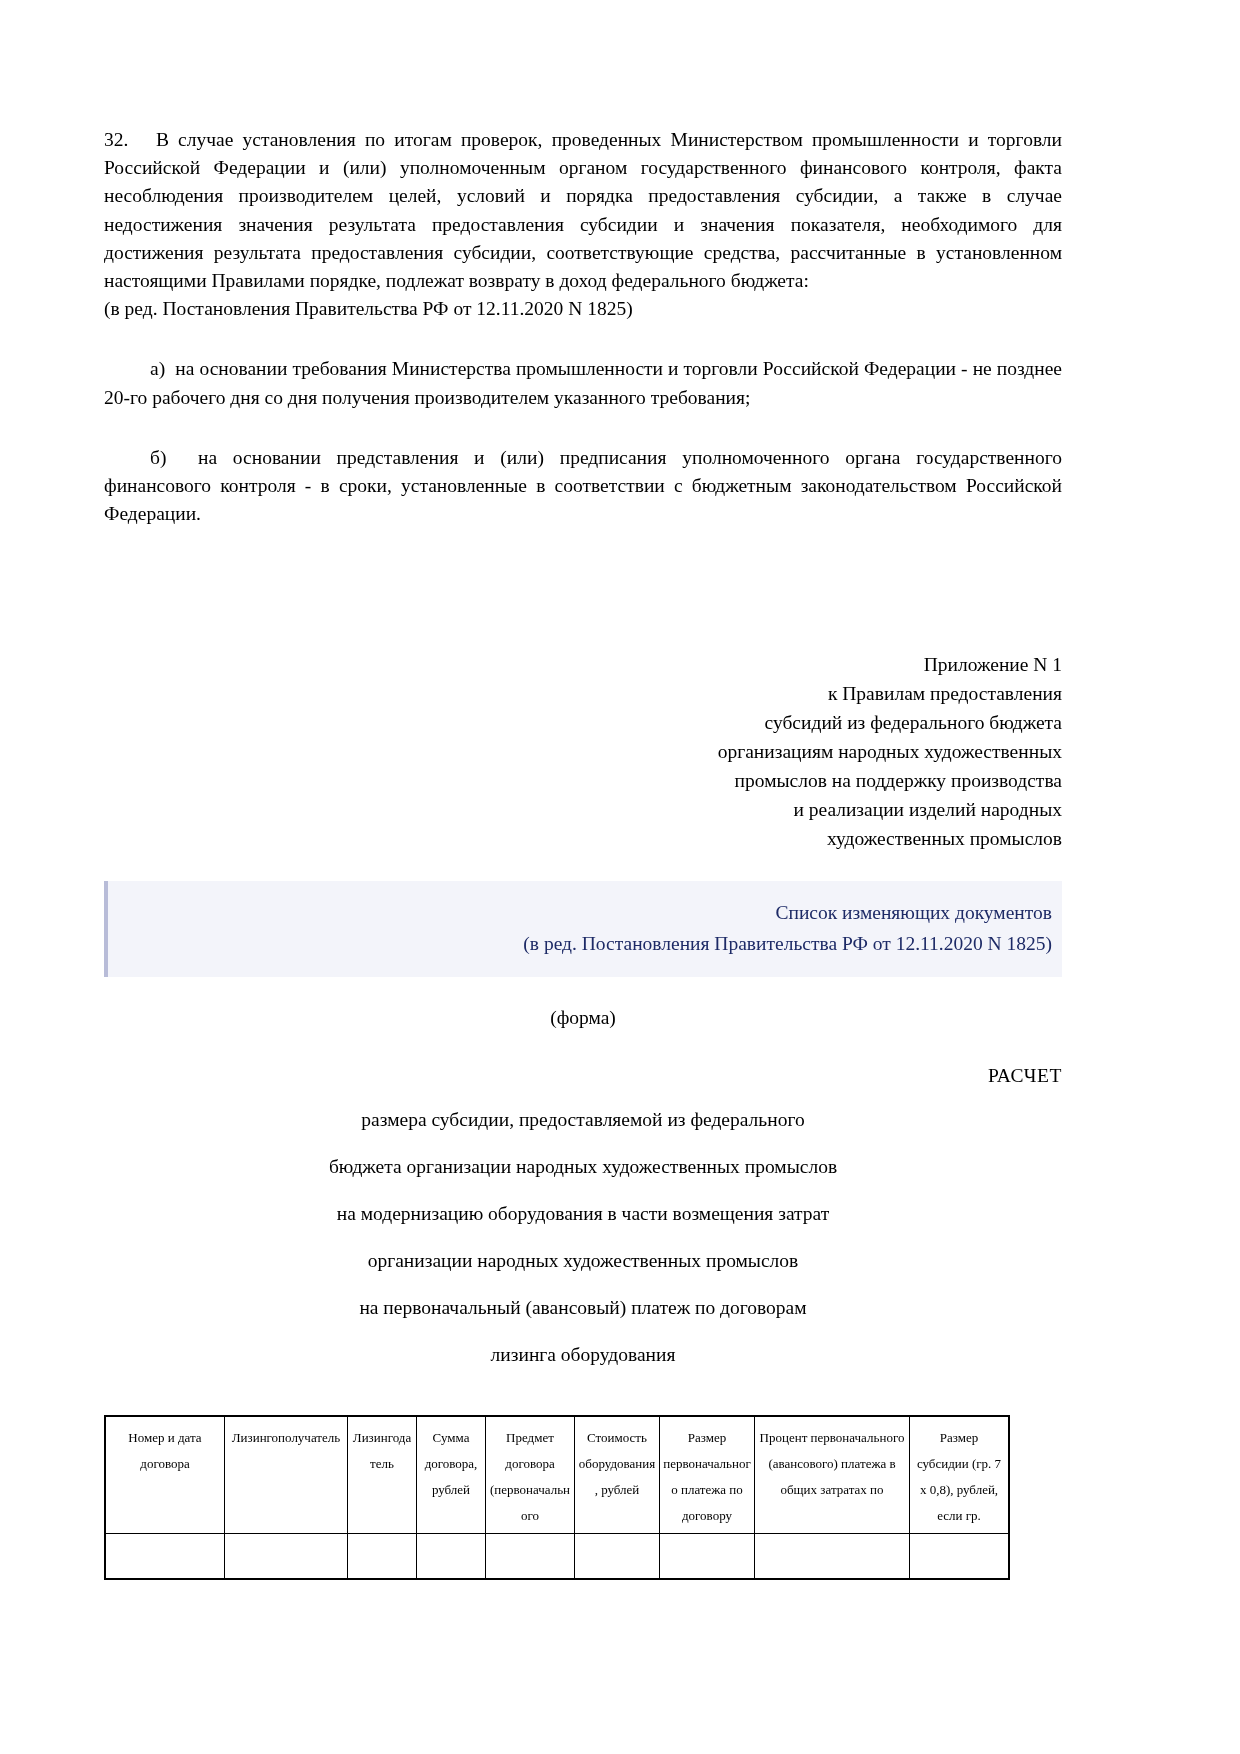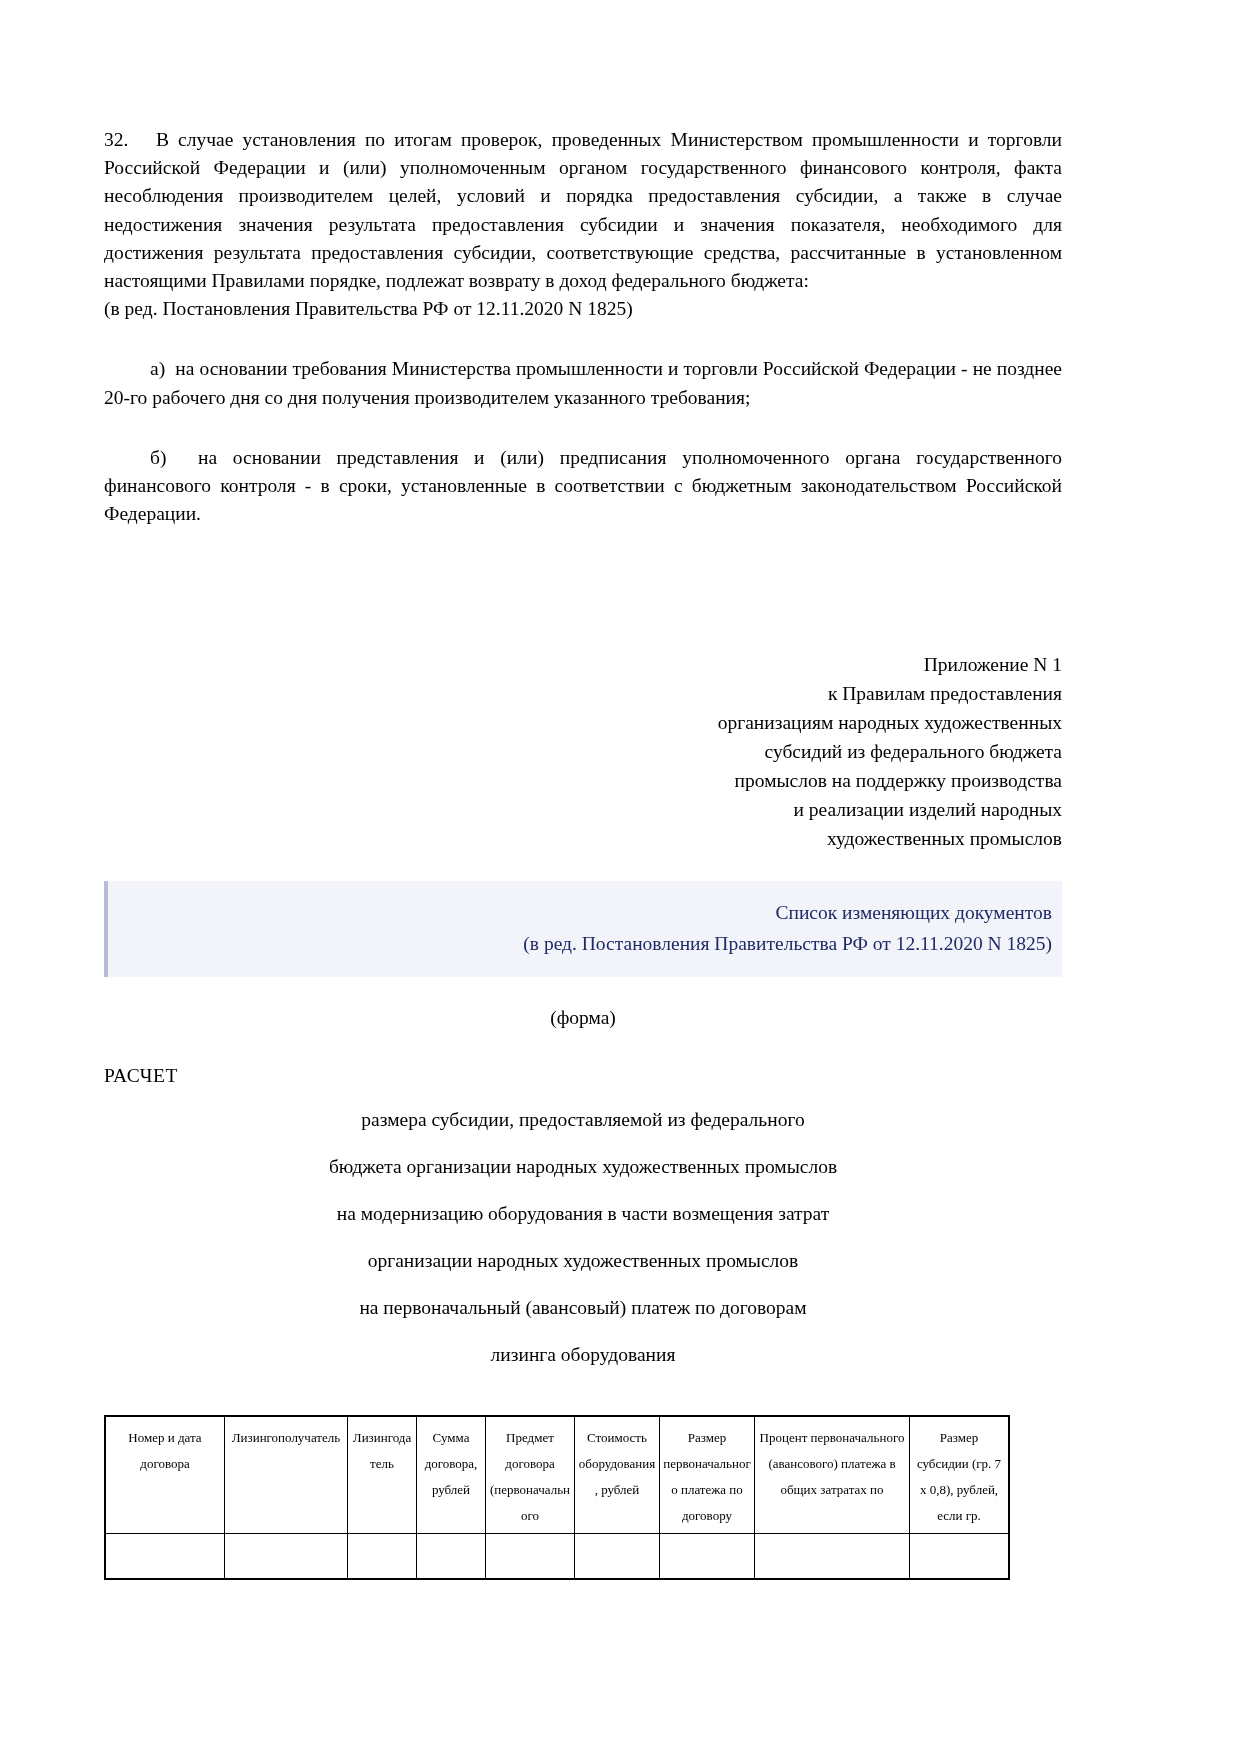--- a/index.html
+++ b/index.html
@@ -76,21 +76,21 @@
   }
 
   
   .title-block {
     text-align: center;
     font-size: 19.5px;
     line-height: 29px;
     margin: 18px;
   }
   .title-main {
-    text-align: left;
+    text-align: right;
     font-size: 19.5px;
     letter-spacing: 0.6px;
     margin: 0;
   }
 
   
   table.calc {
     border-collapse: collapse;
     table-layout: fixed;
     width: 850px;
@@ -140,22 +140,22 @@
 
     <div class="gap-32"></div>
 
     <p class="para"><span class="indent"></span><span>б)&nbsp;&nbsp;на основании представления и (или) предписания уполномоченного органа государственного финансового контроля - в сроки, установленные в соответствии с бюджетным законодательством Российской Федерации.</span></p>
 
     <div style="height:122px"></div>
 
     <div>
       <p class="annex">Приложение N 1</p>
       <p class="annex">к Правилам предоставления</p>
+      <p class="annex">субсидий из федерального бюджета</p>
       <p class="annex">организациям народных художественных</p>
-      <p class="annex">субсидий из федерального бюджета</p>
       <p class="annex">промыслов на поддержку производства</p>
       <p class="annex">и реализации изделий народных</p>
       <p class="annex">художественных промыслов</p>
     </div>
 
     <div style="height:28px"></div>
 
     <div class="amend-box">
       <div>Список изменяющих документов</div>
       <div>(в ред. Постановления Правительства РФ от 12.11.2020 N 1825)</div>

